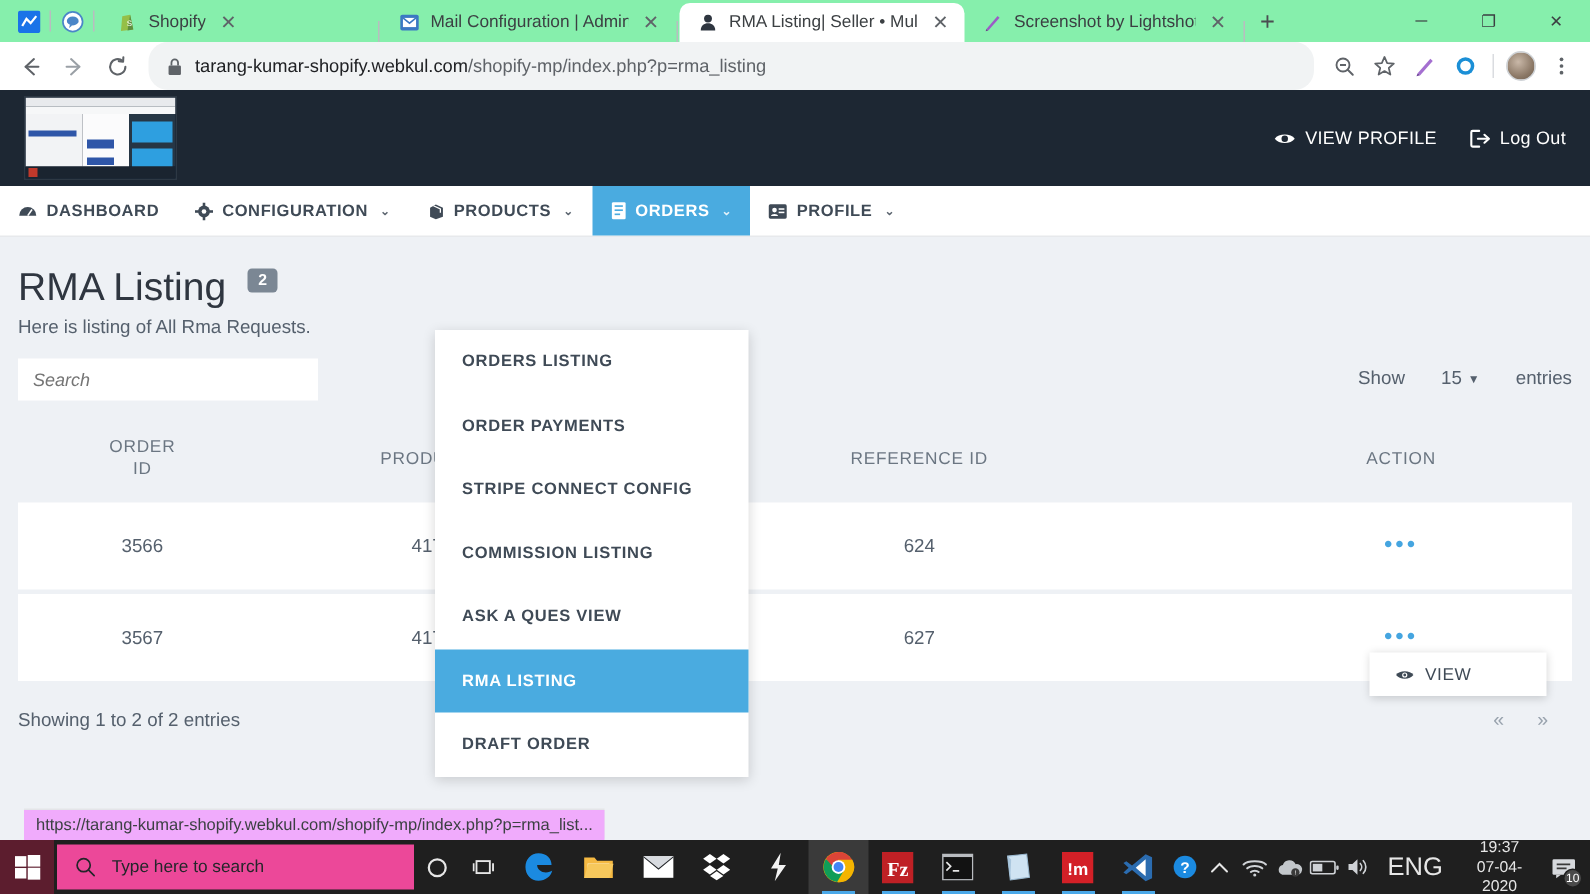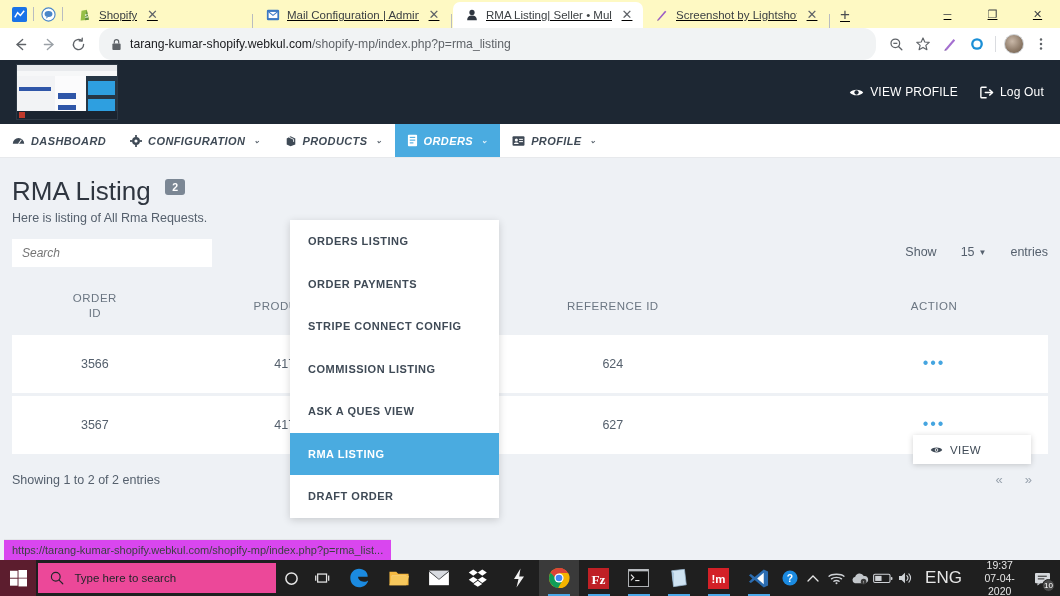--- a/index.html
+++ b/index.html
@@ -7,22 +7,22 @@
     width: 1060px; height: 596px;
     overflow: hidden;
     font-family: "Liberation Sans", sans-serif;
     background: #eef1f5;
   }
 
   
   .browser { width: 1060px; height: 560px; background: #dee1e6; position: relative; }
 
   .tabstrip {
-    height: 28px; background: #fef9c3;
-    display: flex; align-items: flex-end; padding-left: 4px; position: relative; text-decoration: underline;
+    height: 28px; background: #86efac;
+    display: flex; align-items: flex-end; padding-left: 4px; position: relative;
   }
   .pinned-tabs { display: flex; align-items: center; height: 28px; padding: 0 2px; }
   .pinned-tab {
     width: 26px; height: 26px; display: flex; align-items: center; justify-content: center;
   }
   .tabsep { width: 1px; height: 14px; background: #b9bcc0; margin: 0 1px; }
 
   .tab {
     height: 26px; display: flex; align-items: center; gap: 7px;
     padding: 0 8px 0 11px; border-radius: 7px 7px 0 0;
@@ -93,21 +93,21 @@
   .lg-r1 { position:absolute; right:2px; top:16px; width:27%; height:14px; background:#2e9fe0; }
   .lg-r2 { position:absolute; right:2px; top:34px; width:27%; height:12px; background:#2e9fe0; }
   .lg-bot { position:absolute; left:0; right:0; bottom:0; height:8px; background:#1a2430; }
   .lg-bot-accent { position:absolute; left:2px; bottom:1px; width:6px; height:6px; background:#c0392b; }
 
   .header-actions { display: flex; align-items: center; gap: 22px; }
   .hdr-link { color: #fff; font-size: 12px; display: flex; align-items: center; gap: 6px; letter-spacing: .2px; }
 
   .navbar {
     height: 34px; background: #fff; display: flex; align-items: stretch;
-    border-bottom: 1px solid #e7e9ec; position: relative; z-index: 5; font-style: italic;
+    border-bottom: 1px solid #e7e9ec; position: relative; z-index: 5;
   }
   .navitem {
     display: flex; align-items: center; gap: 6px; padding: 0 12px;
     font-size: 11px; font-weight: bold; color: #3f4a56; letter-spacing: .4px;
   }
   .navitem.active { background: #4aabe0; color: #fff; }
   .caret { font-size: 8px; opacity: .85; margin-left: 2px; }
 
   .content { position: relative; padding: 0 12px; }
 
@@ -160,21 +160,21 @@
   
   .view-pop {
     position: absolute; left: 913px; top: 375px; width: 118px; height: 29px;
     background: #fff; box-shadow: 0 1px 6px rgba(0,0,0,.18); z-index: 18;
     display: flex; align-items: center; padding-left: 17px; gap: 7px;
   }
   .view-pop .lbl { font-size: 11.5px; color: #3f4a56; letter-spacing: .4px; }
 
   
   .statusbar {
-    position: absolute; left: 4px; bottom: 0; height: 20px; background: #d946ef;
+    position: absolute; left: 16px; bottom: 0; height: 20px; background: #f0abfc;
     display: flex; align-items: center; padding: 0 8px; font-size: 11px; color: #3c4043;
     box-shadow: 0 -1px 0 #e3e5e8; z-index: 30;
   }
 
   
   .taskbar {
     width: 1060px; height: 36px; background: #1f1f1f; display: flex; align-items: center;
     position: relative;
   }
   .start {

